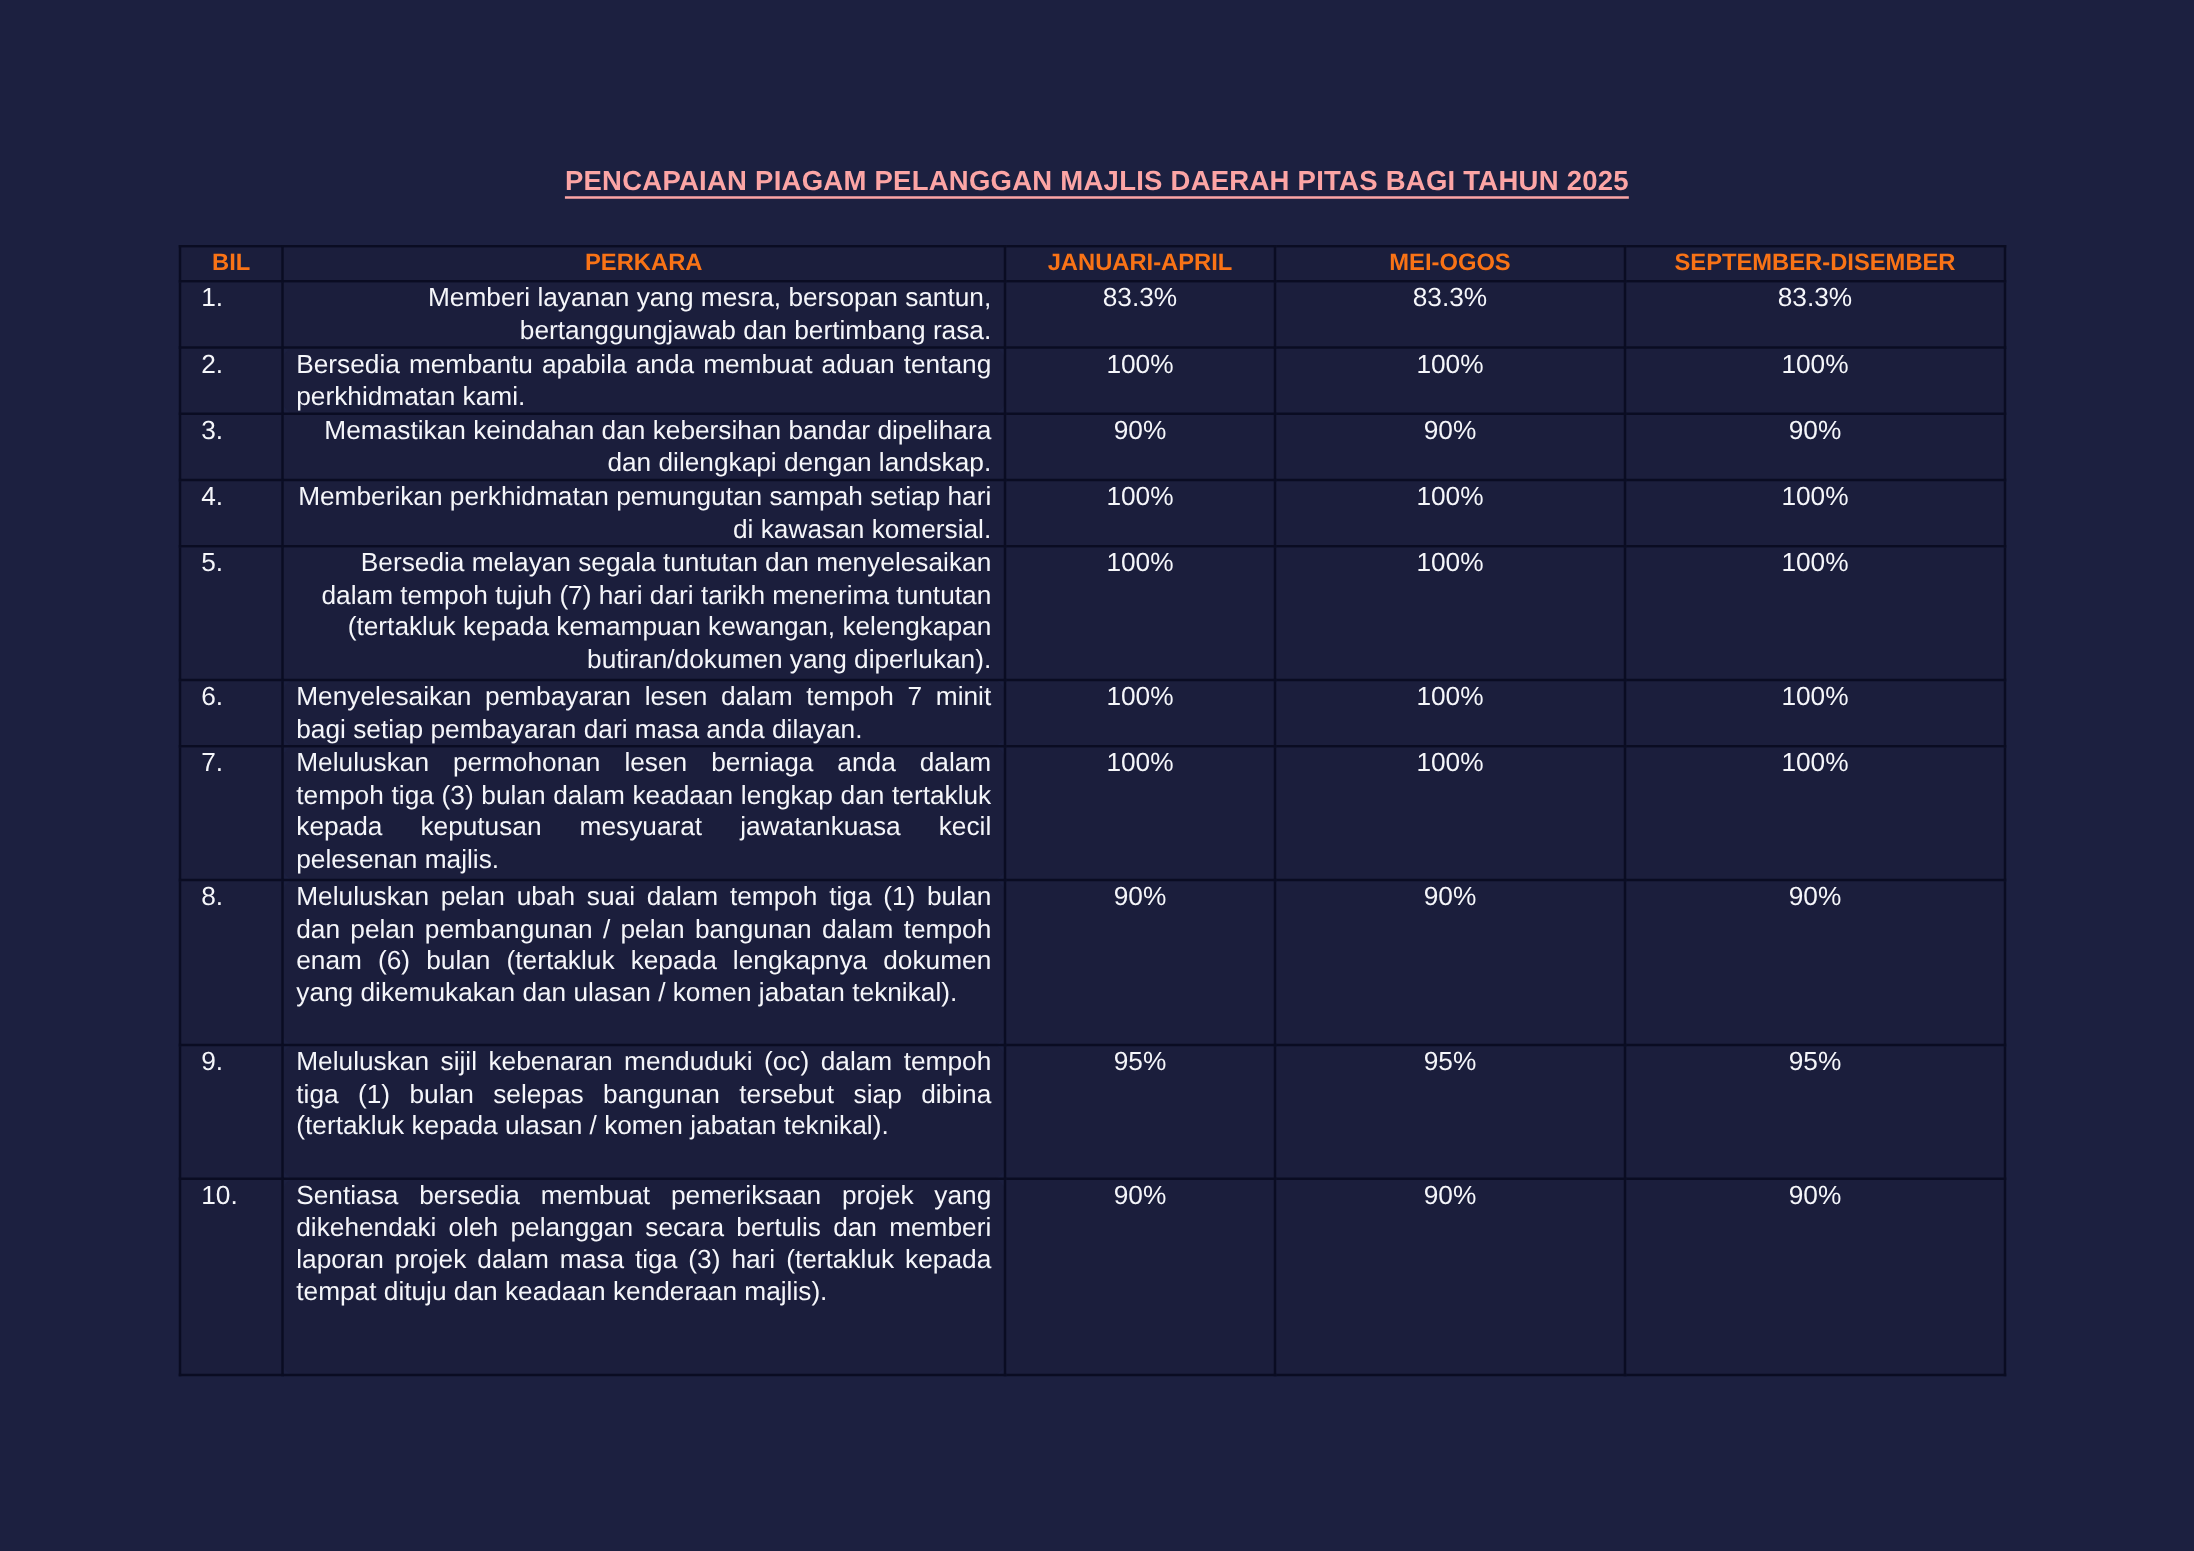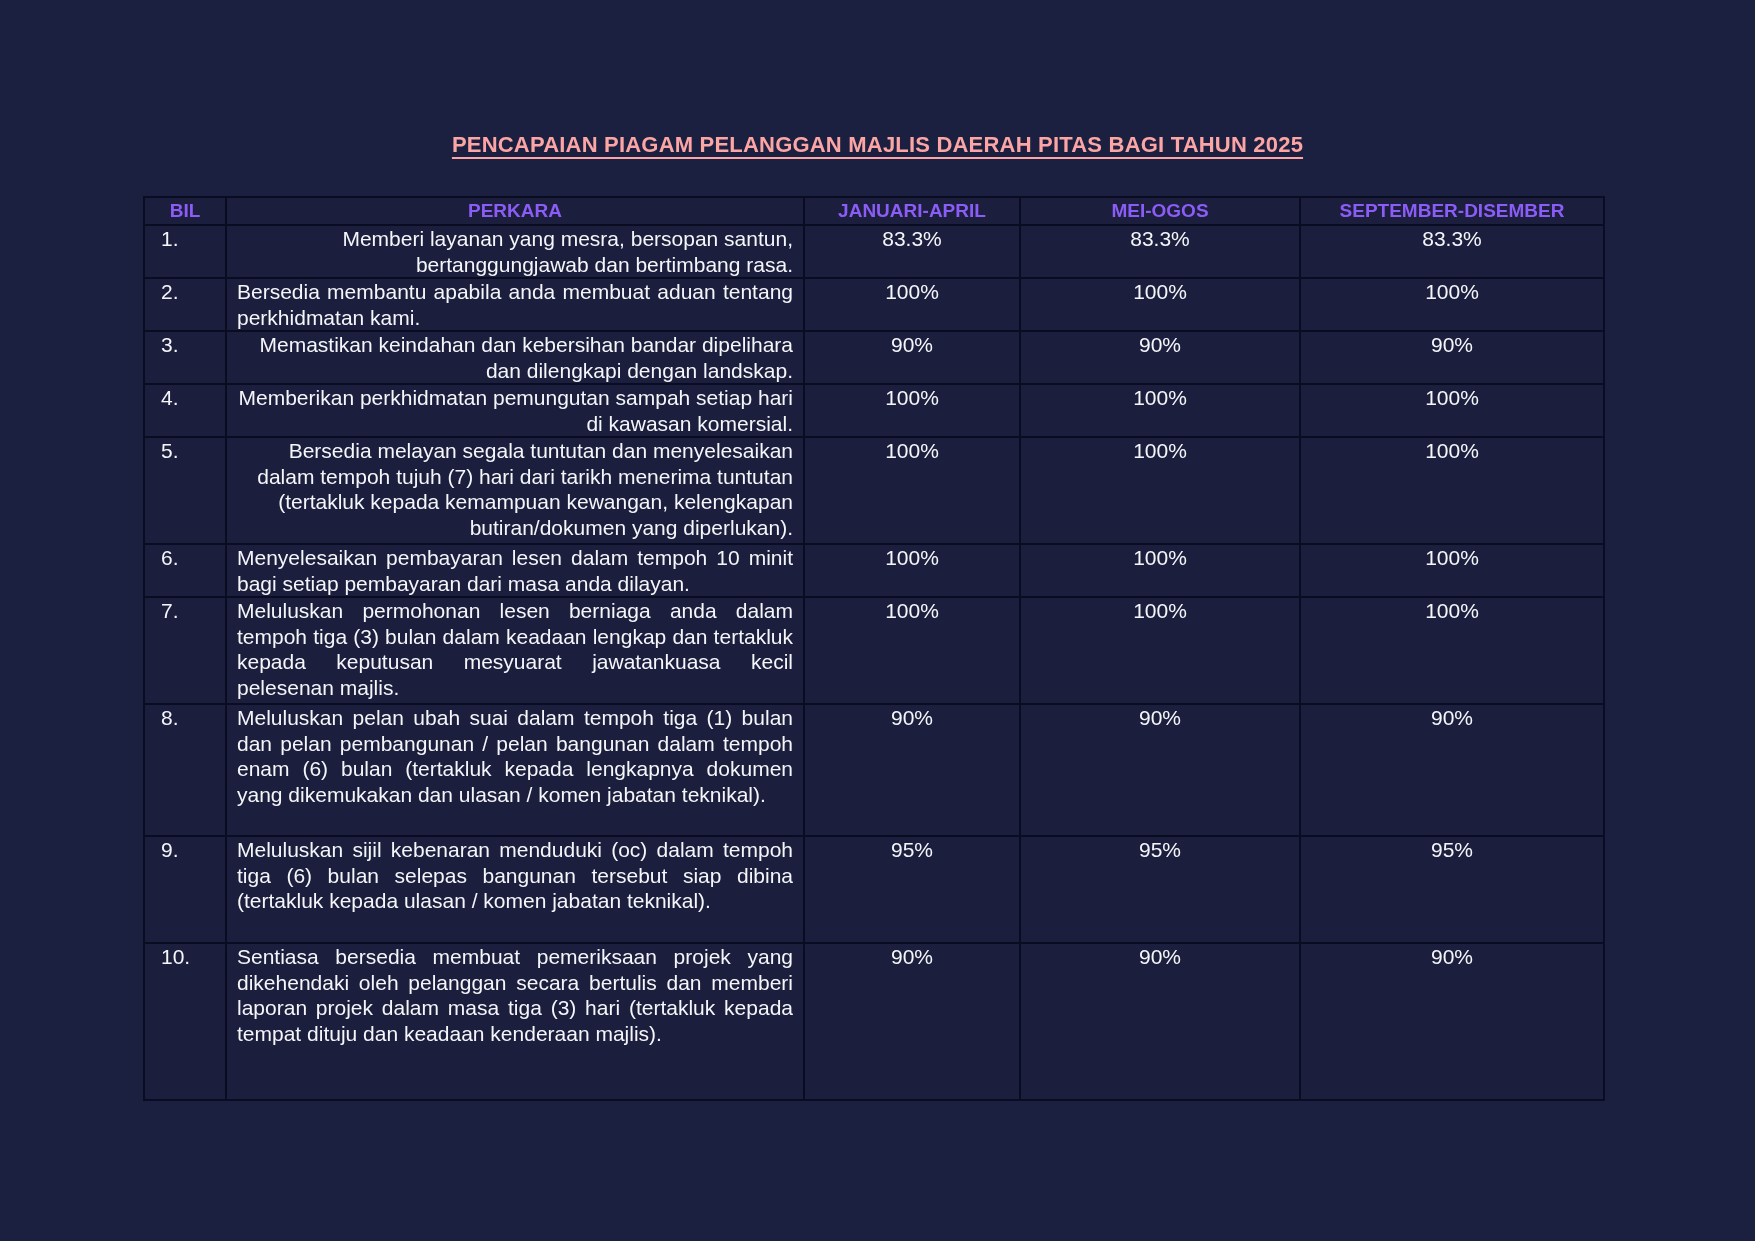--- a/index.html
+++ b/index.html
@@ -50,21 +50,21 @@
     vertical-align: top;
     overflow: hidden;
   }
   .charter-table th {
     font-size: 19px;
     font-weight: bold;
     text-align: center;
     vertical-align: middle;
     height: 28px;
     padding: 1px 4px;
-    color: #8b5cf6;
+    color: #f97316;
     white-space: nowrap;
   }
   .charter-table td {
     font-size: 21px;
     line-height: 25.5px;
   }
   td.cell-bil {
     padding: 0 4px 0 16px;
     text-align: left;
   }
@@ -135,42 +135,42 @@
       </tr>
       <tr style="height: 107px;">
         <td class="cell-bil">5.</td>
         <td class="cell-perkara">Bersedia melayan segala tuntutan dan menyelesaikan dalam tempoh tujuh (7) hari dari tarikh menerima tuntutan (tertakluk kepada kemampuan kewangan, kelengkapan butiran/dokumen yang diperlukan).</td>
         <td class="cell-pct">100%</td>
         <td class="cell-pct">100%</td>
         <td class="cell-pct">100%</td>
       </tr>
       <tr style="height: 52px;">
         <td class="cell-bil">6.</td>
-        <td class="cell-perkara justify">Menyelesaikan pembayaran lesen dalam tempoh 10 minit bagi setiap pembayaran dari masa anda dilayan.</td>
+        <td class="cell-perkara justify">Menyelesaikan pembayaran lesen dalam tempoh 7 minit bagi setiap pembayaran dari masa anda dilayan.</td>
         <td class="cell-pct">100%</td>
         <td class="cell-pct">100%</td>
         <td class="cell-pct">100%</td>
       </tr>
       <tr style="height: 107px;">
         <td class="cell-bil">7.</td>
         <td class="cell-perkara justify">Meluluskan permohonan lesen berniaga anda dalam tempoh tiga (3) bulan dalam keadaan lengkap dan tertakluk kepada keputusan mesyuarat jawatankuasa kecil pelesenan majlis.</td>
         <td class="cell-pct">100%</td>
         <td class="cell-pct">100%</td>
         <td class="cell-pct">100%</td>
       </tr>
       <tr style="height: 132px;">
         <td class="cell-bil">8.</td>
         <td class="cell-perkara justify">Meluluskan pelan ubah suai dalam tempoh tiga (1) bulan dan pelan pembangunan / pelan bangunan dalam tempoh enam (6) bulan (tertakluk kepada lengkapnya dokumen yang dikemukakan dan ulasan / komen jabatan teknikal).</td>
         <td class="cell-pct">90%</td>
         <td class="cell-pct">90%</td>
         <td class="cell-pct">90%</td>
       </tr>
       <tr style="height: 107px;">
         <td class="cell-bil">9.</td>
-        <td class="cell-perkara justify">Meluluskan sijil kebenaran menduduki (oc) dalam tempoh tiga (6) bulan selepas bangunan tersebut siap dibina (tertakluk kepada ulasan / komen jabatan teknikal).</td>
+        <td class="cell-perkara justify">Meluluskan sijil kebenaran menduduki (oc) dalam tempoh tiga (1) bulan selepas bangunan tersebut siap dibina (tertakluk kepada ulasan / komen jabatan teknikal).</td>
         <td class="cell-pct">95%</td>
         <td class="cell-pct">95%</td>
         <td class="cell-pct">95%</td>
       </tr>
       <tr style="height: 157px;">
         <td class="cell-bil">10.</td>
         <td class="cell-perkara justify">Sentiasa bersedia membuat pemeriksaan projek yang dikehendaki oleh pelanggan secara bertulis dan memberi laporan projek dalam masa tiga (3) hari (tertakluk kepada tempat dituju dan keadaan kenderaan majlis).</td>
         <td class="cell-pct">90%</td>
         <td class="cell-pct">90%</td>
         <td class="cell-pct">90%</td>

